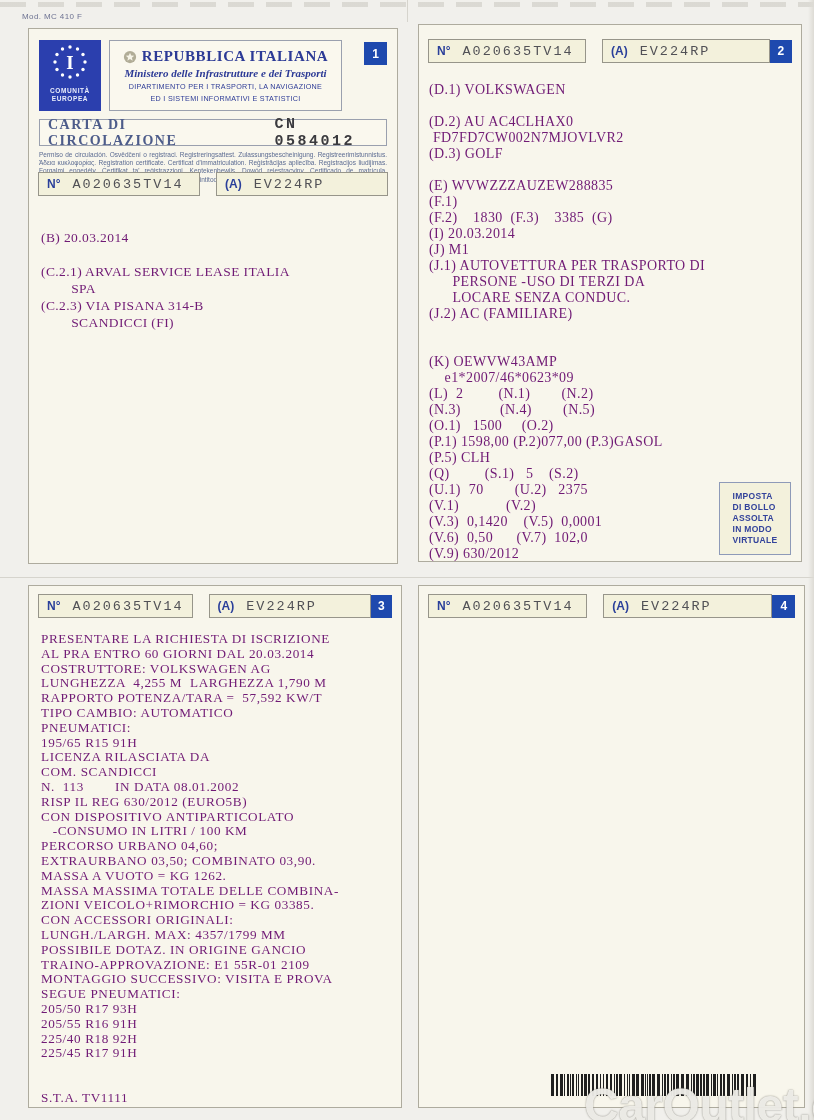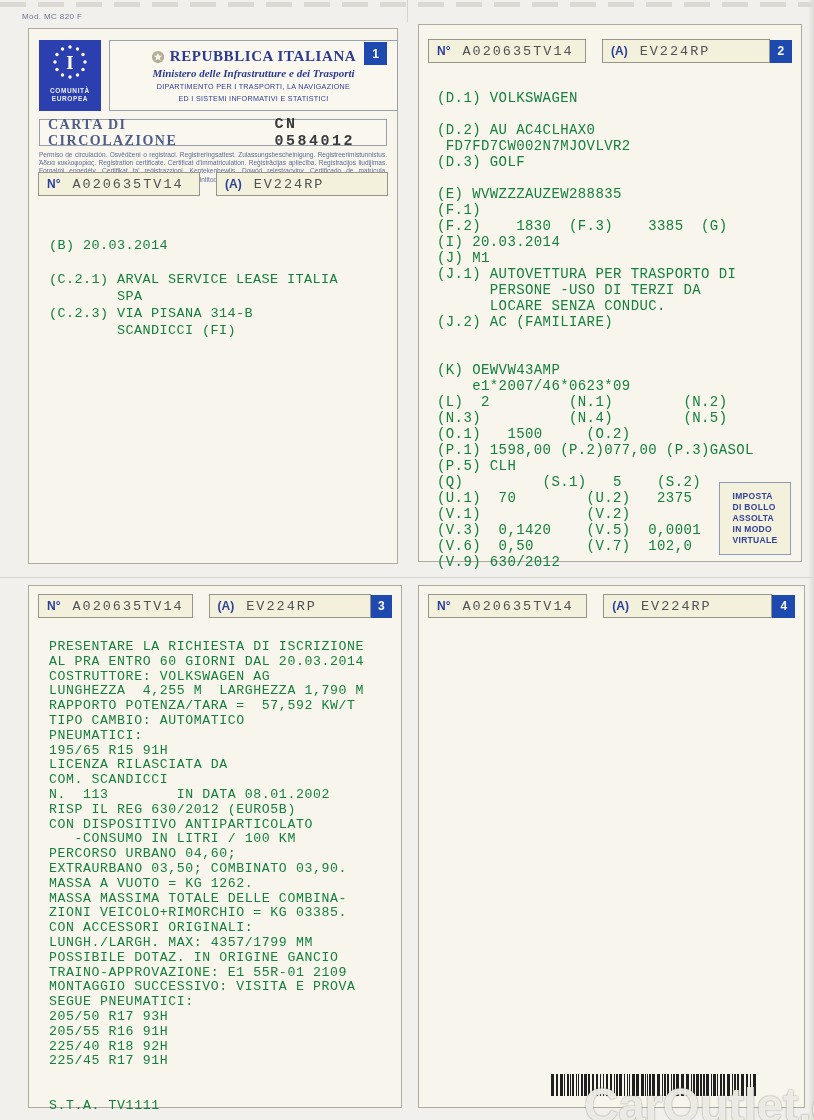--- a/index.html
+++ b/index.html
@@ -19,22 +19,22 @@
   .mod{position:absolute;left:22px;top:12px;font-size:8px;color:#6d7292;letter-spacing:.4px}
 
   .panel{position:absolute;background:#f8f6ec;border:1px solid #aeab9e;box-sizing:border-box}
   #panel1{left:28px;top:28px;width:370px;height:536px}
   #panel2{left:418px;top:24px;width:384px;height:538px}
   #panel3{left:28px;top:585px;width:374px;height:523px}
   #panel4{left:418px;top:585px;width:387px;height:523px}
 
   .mono{font-family:"Liberation Mono","DejaVu Sans Mono",monospace}
 
-  pre.doc-body{position:absolute;margin:10px;color:#15803d;
-    font-family:Liberation Mono, monospace}
+  pre.doc-body{position:absolute;margin:2px;color:#701a75;
+    font-family:Liberation Serif, serif}
   #panel1 pre.doc-body{left:10px;top:198px;font-size:13.5px;line-height:17px;letter-spacing:.4px}
   #panel2 pre.doc-body{left:8px;top:55px;font-size:14px;line-height:16px;letter-spacing:.4px}
   #panel3 pre.doc-body{left:10px;top:44px;font-size:13.2px;line-height:14.8px;letter-spacing:.6px}
 
   
   .regrow{position:absolute;left:9px;right:9px;display:flex;align-items:center}
   #panel2 .regrow{top:14px}
   #panel3 .regrow,#panel4 .regrow{top:8px}
   #panel1 .regrow{top:143px}
   .regbox{display:flex;align-items:center;background:#f3f1dc;border:1px solid #97958a;
@@ -46,21 +46,21 @@
     color:#515156;letter-spacing:2px}
   .badge{width:23px;height:23px;background:#1e49ae;color:#ffffff;font-weight:bold;
     font-size:12px;display:flex;align-items:center;justify-content:center;margin-left:auto}
   #panel1 .p1-badge{position:absolute;right:10px;top:13px;margin-left:0}
 
   
   .eu-flag{position:absolute;left:10px;top:11px;width:62px;height:71px;background:#2b3fae;
     display:flex;flex-direction:column;align-items:center;justify-content:flex-start}
   .eu-text{color:#e9edfb;font-size:6.5px;font-weight:bold;letter-spacing:.6px;
     text-align:center;line-height:7.5px;margin-top:1px}
-  .hbox{position:absolute;left:80px;top:11px;width:289px;height:71px;border:1px solid #9aa0ae;
+  .hbox{position:absolute;left:80px;top:11px;width:233px;height:71px;border:1px solid #9aa0ae;
     background:#faf8ee;text-align:center;box-sizing:border-box}
   .h-title{margin-top:7px;color:#2c3a96;font-family:"Liberation Serif","DejaVu Serif",serif;
     font-weight:bold;font-size:15px;letter-spacing:.6px;
     display:flex;align-items:center;justify-content:center;gap:5px}
   .h-ministry{color:#2c3a96;font-family:"Liberation Serif","DejaVu Serif",serif;
     font-weight:bold;font-style:italic;font-size:11px;margin-top:2px}
   .h-dept{color:#2c3a96;font-size:7.2px;letter-spacing:.3px;line-height:8.6px;margin-top:4px}
   .titlebox{position:absolute;left:10px;top:90px;width:348px;height:27px;border:1px solid #9aa0ae;
     background:#faf8ee;box-sizing:border-box;display:flex;align-items:center}
   .doc-title{color:#4d5c8a;font-family:"Liberation Serif","DejaVu Serif",serif;font-weight:600;
@@ -86,21 +86,21 @@
     text-shadow:0 0 2px rgba(128,126,118,.6),0 0 1px rgba(110,108,102,.5)}
 </style>
 </head>
 <body>
 
 <div class="scan-top"></div>
 <div class="crease-h"></div>
 <div class="crease-v"></div>
 <div class="edge-r"></div>
 
-<div class="mod">Mod. MC 820 F</div>
+<div class="mod">Mod. MC 410 F</div>
 
 <div class="panel" id="panel1">
   <div class="eu-flag">
     <svg width="44" height="46" viewBox="0 0 44 46">
       <g fill="#ffffff">
         <circle cx="22" cy="7" r="1.7"></circle>
           <circle cx="29.5" cy="9" r="1.7"></circle>
         <circle cx="35" cy="14.5" r="1.7"></circle>
           <circle cx="37" cy="22" r="1.7"></circle>
         <circle cx="35" cy="29.5" r="1.7"></circle>

